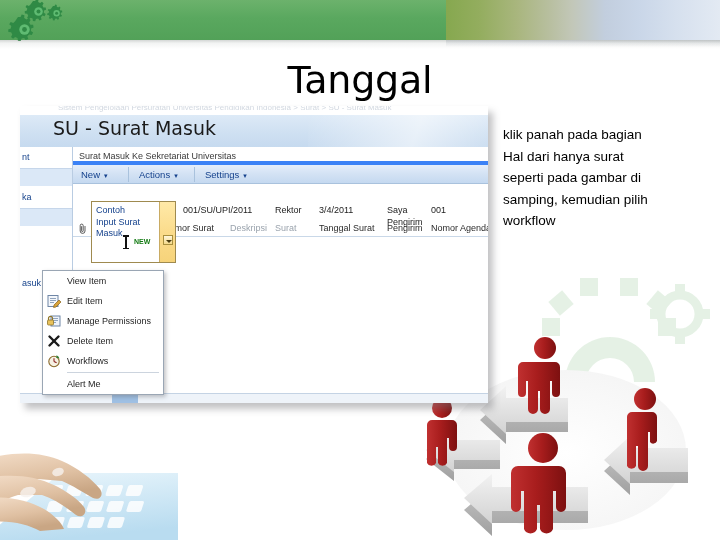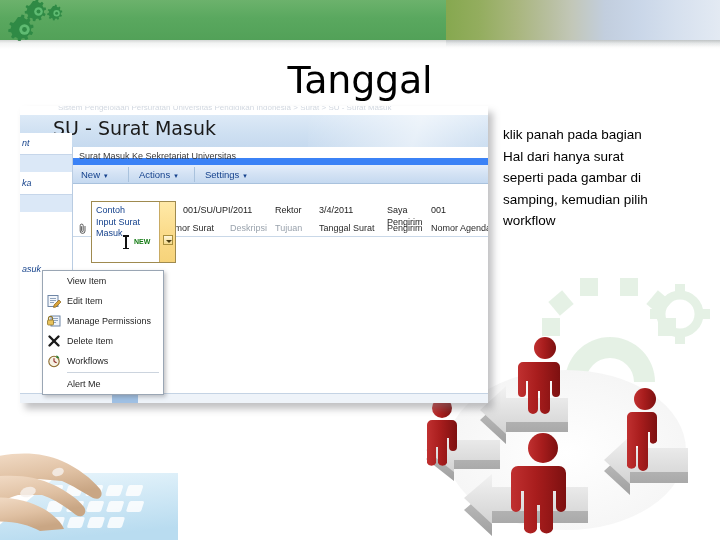--- a/index.html
+++ b/index.html
@@ -97,25 +97,24 @@
     font-family: "DejaVu Sans", sans-serif;
   }
   .tb-sheen {
     position: absolute; right: 0; top: 9px;
     width: 180px; height: 32px;
     background: linear-gradient(110deg, rgba(255,255,255,0) 0%, rgba(255,255,255,0.55) 60%, rgba(255,255,255,0.1) 100%);
   }
 
   
   .shot-leftnav {
-    position: absolute; left: 0; top: 27px;
+    position: absolute; left: 0; top: 41px;
     width: 52px; height: 256px;
     background: #ffffff;
     overflow: hidden;
-    font-style: italic;
   }
   .nav-item {
     position: absolute; left: 0;
     width: 52px; height: 17px;
     font-size: 9px;
     color: #15428b;
     line-height: 17px;
     padding-left: 2px;
     white-space: nowrap;
     overflow: hidden;
@@ -131,21 +130,21 @@
   .shot-list {
     position: absolute; left: 52px; top: 41px;
     width: 416px; height: 256px;
     background: #ffffff;
     border-left: 1px solid #b9cce2;
   }
   .list-desc {
     position: absolute; left: 0; top: 0;
     width: 415px; height: 18px;
     background: #ffffff;
-    border-bottom: 7px solid #3b82f6;
+    border-bottom: 4px solid #3b82f6;
     font-size: 9px; color: #3a3a3a;
     line-height: 18px; padding-left: 6px;
     white-space: nowrap;
   }
   .list-toolbar {
     position: absolute; left: 0; top: 18px;
     width: 415px; height: 19px;
     background: linear-gradient(180deg, #e5eefa 0%, #d3e2f4 50%, #c5d9f0 100%);
     border-bottom: 1px solid #a9c2dd;
   }
@@ -512,21 +511,21 @@
         </div>
       </div>
 
       <div class="tbl-head">
         <svg class="paperclip-icon" viewBox="0 0 8 11">
           <path d="M6 3 v5 a2.4 2.4 0 0 1 -4.8 0 v-5.4 a1.5 1.5 0 0 1 3 0 v5.2 a.8 .8 0 0 1 -1.6 0 v-4.6" fill="none" stroke="#4a4a4a" stroke-width="0.9"></path>
         </svg>
         <div class="th" style="left:22px;">Hal</div>
         <div class="th" style="left:90px;">Nomor Surat</div>
         <div class="th dim" style="left:157px;">Deskripsi</div>
-        <div class="th dim" style="left:202px;">Tujuan</div>
+        <div class="th dim" style="left:202px;">Surat</div>
         <div class="th" style="left:246px;">Tanggal Surat</div>
         <div class="th" style="left:314px;">Pengirim</div>
         <div class="th" style="left:358px;">Nomor Agenda</div>
       </div>
 
       <div class="tbl-row">
         <div class="hal-cell">
           <div class="hal-text">Contoh
 Input Surat
 Masuk</div>

